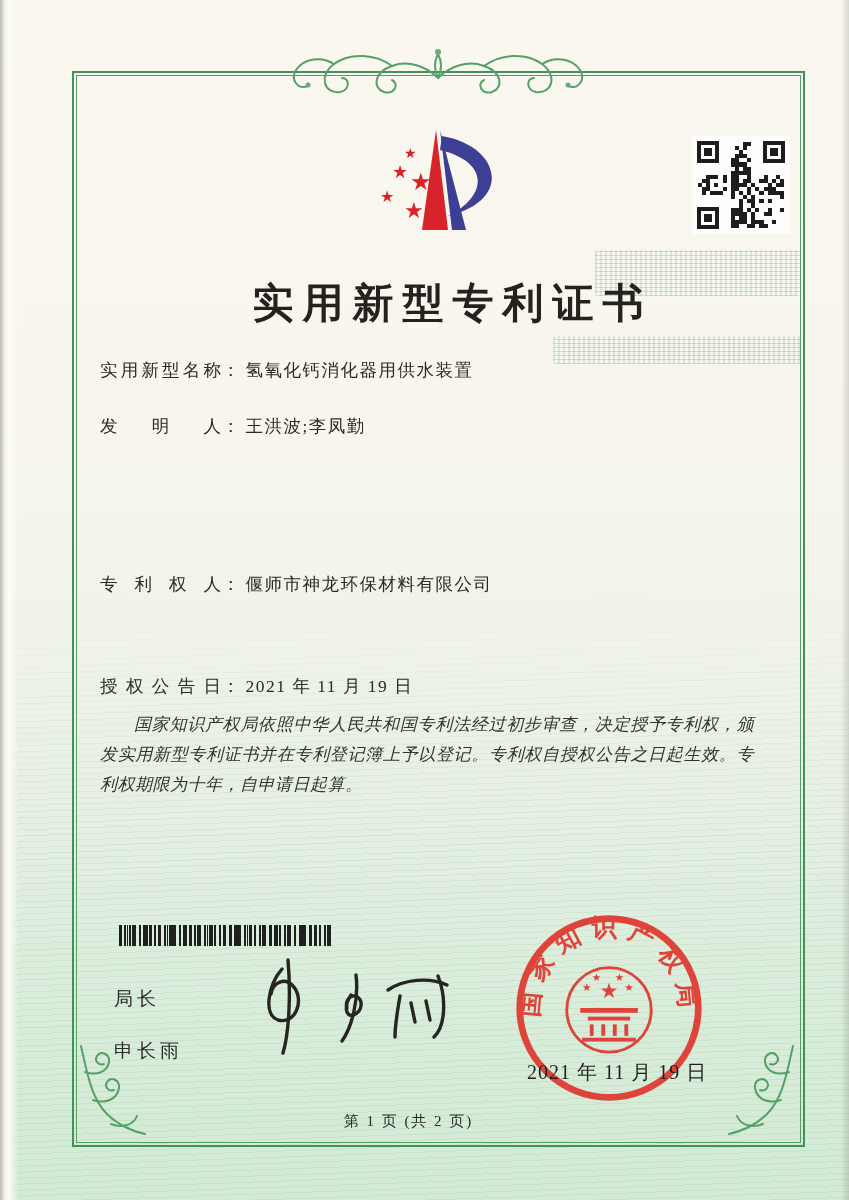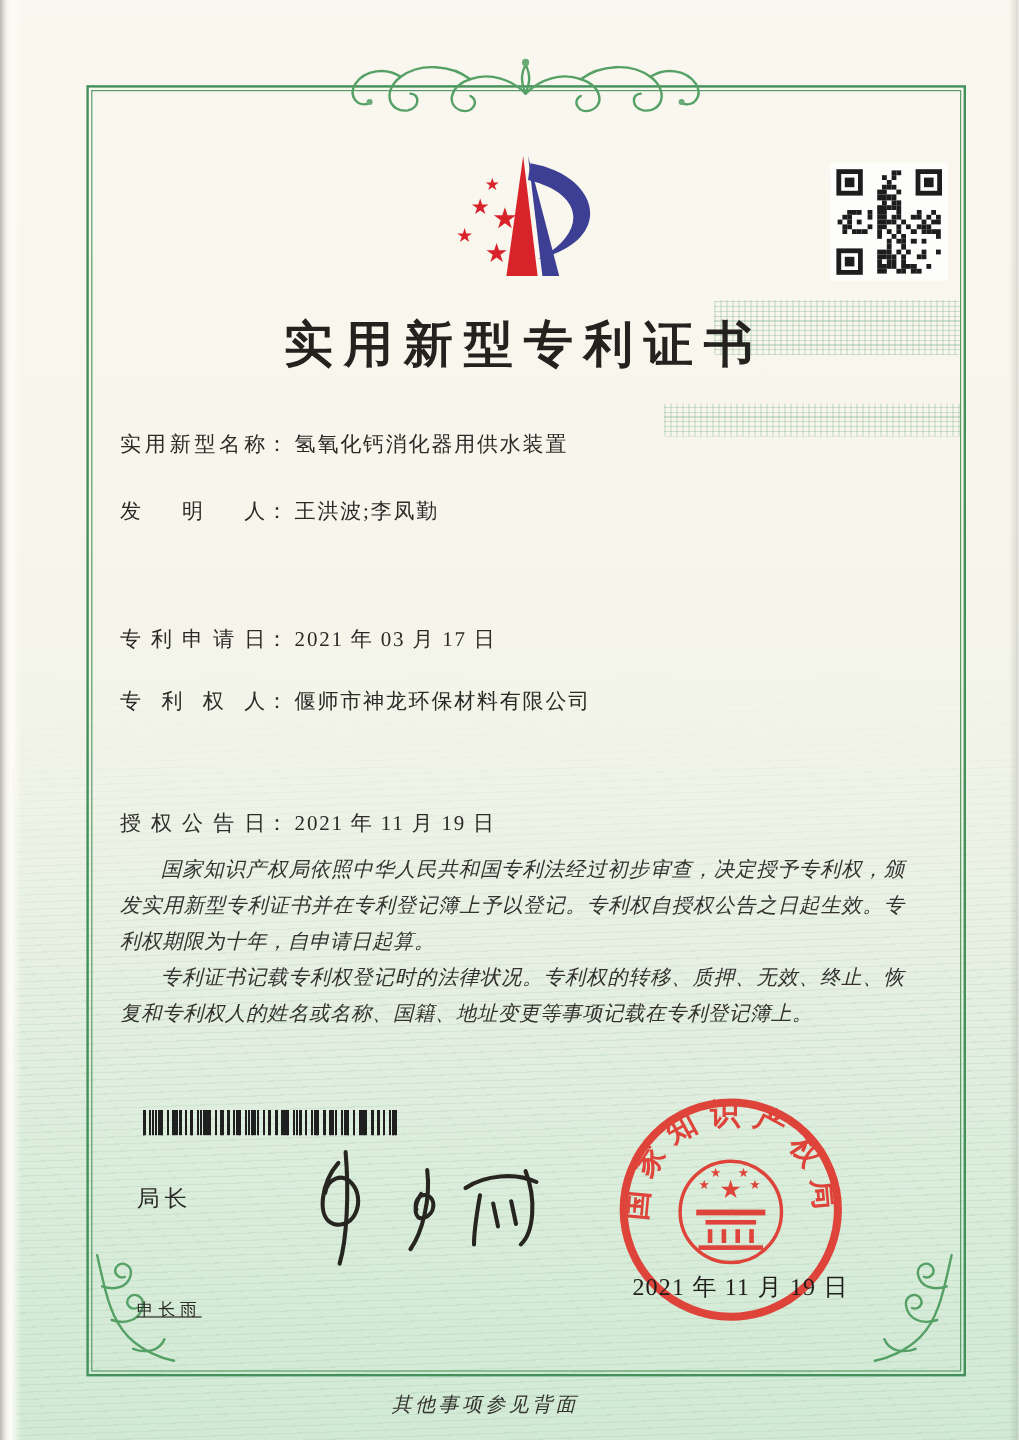--- a/index.html
+++ b/index.html
@@ -44,21 +44,21 @@
   .grant2{position:absolute;left:425px;top:0;white-space:nowrap;}
   .grant2 .sep{margin-right:4px;}
   .bodytext{position:absolute;left:100px;top:710px;width:654px;}
   .bodytext p{margin:0;text-indent:2em;font-size:17px;line-height:1.76;
     letter-spacing:.5px;font-style:italic;color:#33322e;text-align:justify;}
   .barcode{position:absolute;left:119px;top:925px;width:214px;height:21px;
     background:repeating-linear-gradient(90deg,#1f1f1f 0 2px,rgba(0,0,0,0) 2px 5px),
                repeating-linear-gradient(90deg,#1f1f1f 0 1px,rgba(0,0,0,0) 1px 8px),
                repeating-linear-gradient(90deg,#1f1f1f 0 3px,rgba(0,0,0,0) 3px 13px);}
   .role{position:absolute;left:114px;top:986px;font-size:19px;letter-spacing:4px;}
-  .name{position:absolute;left:114px;top:1083px;font-size:14px;letter-spacing:4px;text-decoration:underline;}
+  .name{position:absolute;left:114px;top:1038px;font-size:19px;letter-spacing:4px;}
   .signature{position:absolute;left:248px;top:955px;}
   .seal{position:absolute;left:513px;top:912px;opacity:.92;}
   .seal-date{position:absolute;left:527px;top:1059px;font-size:20px;letter-spacing:1px;color:#1f1e1b;}
   .page-no{position:absolute;left:44px;top:1112px;width:729px;text-align:center;
     font-size:15px;letter-spacing:2px;}
   .back-note{position:absolute;left:40px;top:1160px;width:729px;text-align:center;
     font-size:16.5px;letter-spacing:3px;font-style:italic;color:#33322e;}
 </style>
 </head>
 <body>
@@ -241,41 +241,37 @@
         <div style="grid-row-start: 21; grid-column-start: 17;"></div>
       </div>
     <div class="finder f-tl"></div>
     <div class="finder f-tr"></div>
     <div class="finder f-bl"></div>
   </div>
 
   <div class="sec-strip strip1"></div>
   <div class="sec-strip strip2"></div>
 
-  <h1 class="title" style="margin:0;">实用新型专利证书</h1>
+  <h1 class="title" style="margin:16px;">实用新型专利证书</h1>
 
   <div class="fieldrow r0">
     <span class="lbl">实用新型名称</span><span class="sep">：</span><span class="val">氢氧化钙消化器用供水装置</span>
   </div>
   <div class="fieldrow r1">
     <span class="lbl">发明人</span><span class="sep">：</span><span class="val">王洪波;李凤勤</span>
   </div>
-  <div class="fieldrow r3">
-    <span class="lbl">专利申请日</span><span class="sep">：</span><span class="val">2021 年 03 月 17 日</span>
-  </div>
   <div class="fieldrow r4">
     <span class="lbl">专利权人</span><span class="sep">：</span><span class="val">偃师市神龙环保材料有限公司</span>
   </div>
   <div class="fieldrow grantrow">
     <span class="lbl">授权公告日</span><span class="sep">：</span><span class="val">2021 年 11 月 19 日</span>
   </div>
 
   <div class="bodytext">
     <p>国家知识产权局依照中华人民共和国专利法经过初步审查，决定授予专利权，颁发实用新型专利证书并在专利登记簿上予以登记。专利权自授权公告之日起生效。专利权期限为十年，自申请日起算。</p>
-    <p>专利证书记载专利权登记时的法律状况。专利权的转移、质押、无效、终止、恢复和专利权人的姓名或名称、国籍、地址变更等事项记载在专利登记簿上。</p>
   </div>
 
   <div class="barcode"></div>
 
   <div class="role">局长</div>
   <div class="name">申长雨</div>
 
   <svg class="signature" width="215" height="105" viewBox="0 0 215 105">
     <g stroke="#26251f" stroke-width="3.4" fill="none" stroke-linecap="round" stroke-linejoin="round">
       <path d="M34,14 C20,30 15,60 30,65 C48,70 57,44 45,31 C37,22 25,27 23,39"></path>
@@ -310,14 +306,14 @@
       <rect x="80" y="117" width="4" height="12"></rect>
       <rect x="92" y="117" width="4" height="12"></rect>
       <rect x="104" y="117" width="4" height="12"></rect>
       <rect x="116" y="117" width="4" height="12"></rect>
       <rect x="72" y="131" width="56" height="4"></rect>
     </g>
   </svg>
 
   <div class="seal-date">2021 年 11 月 19 日</div>
 
-  <div class="back-note">其他事项参见背面</div>
+  <div class="page-no">第 1 页 (共 2 页)</div>
 </div>
 
 </body></html>

